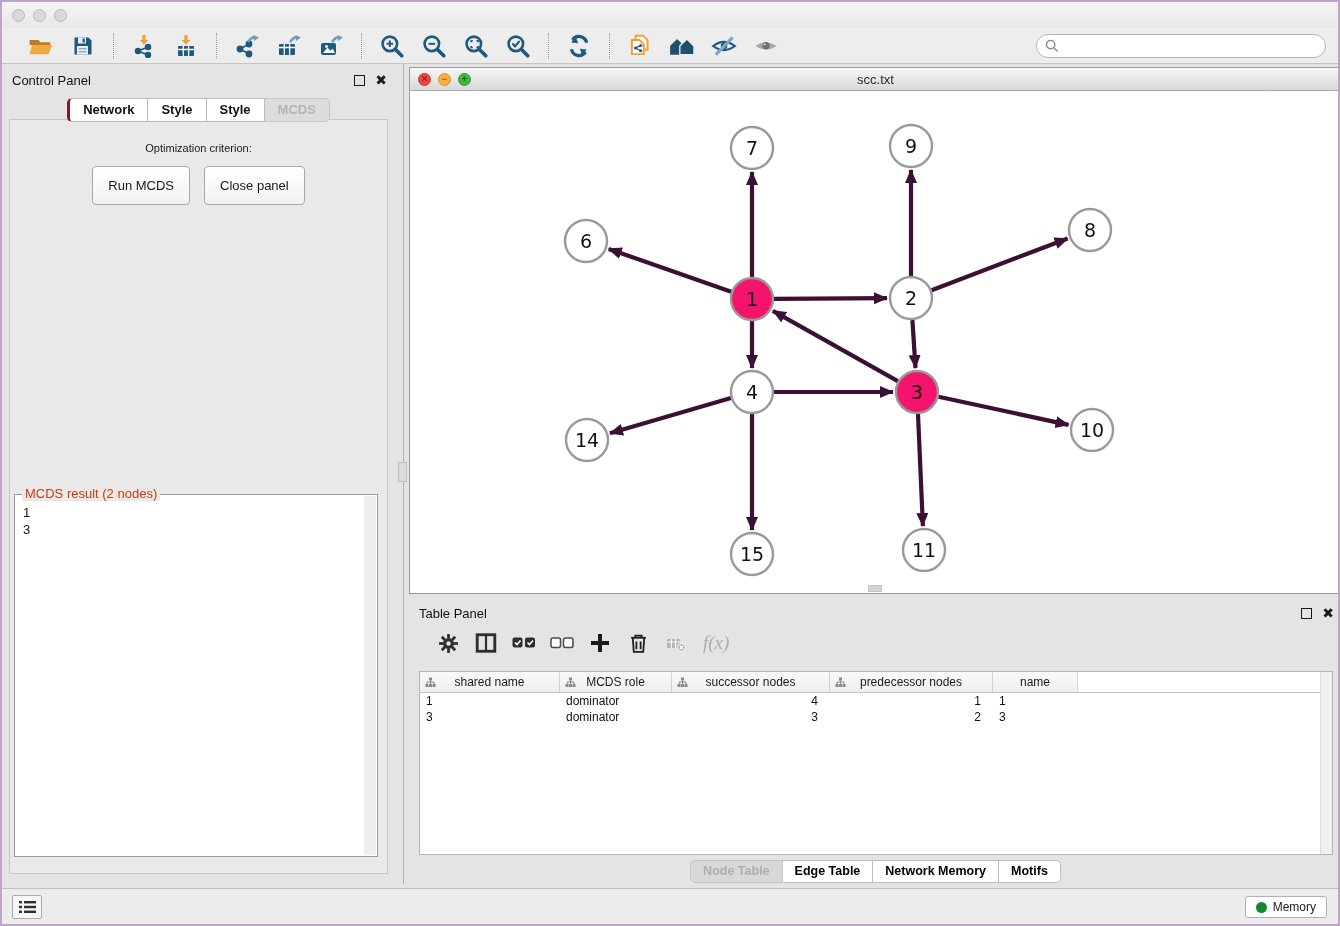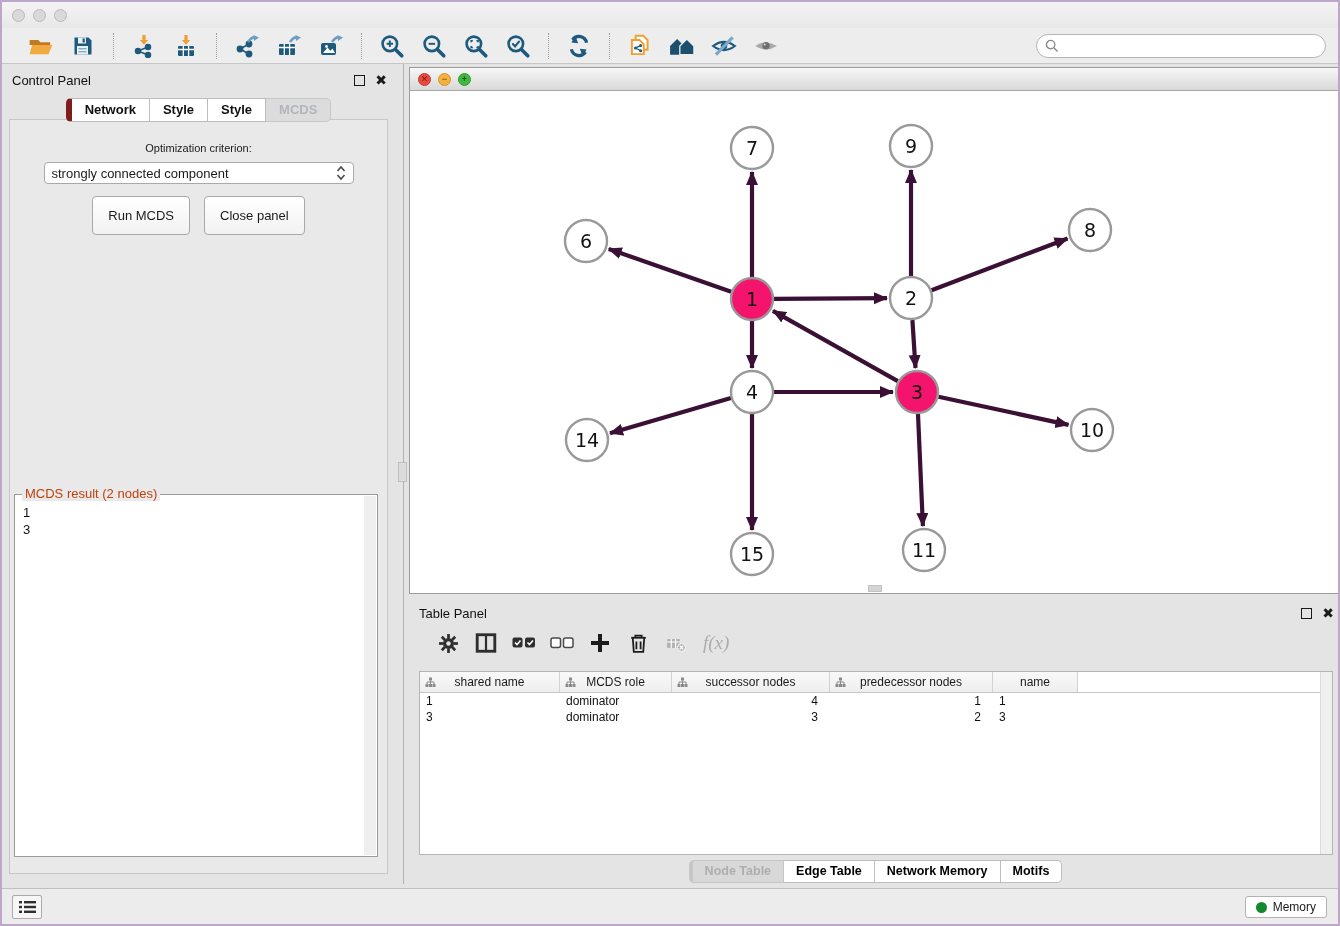--- a/index.html
+++ b/index.html
@@ -23,21 +23,21 @@
   
   #main{position:absolute;left:0;top:62px;right:0;height:828px;background:#e4e4e4;}
   
   #control-panel{position:absolute;left:0;top:0;width:393px;height:820px;}
   .panel-head{position:absolute;left:0;top:6px;right:8px;height:20px;display:flex;align-items:center;padding-left:10px;font-size:13px;color:#111;}
   .panel-head .spacer{flex:1}
   .float-ic{width:11px;height:11px;border:1.5px solid #1a1a1a;margin-right:10px;}
   .close-ic{font-size:14px;font-weight:bold;color:#1a1a1a;line-height:11px;}
   #cp-tabs{position:absolute;top:34px;left:0;right:0;display:flex;justify-content:center;z-index:2;}
   .ctab{font-size:13px;font-weight:600;padding:3px 13px 4px;background:#fff;border:1px solid #bcbcbc;border-left:none;color:#111;cursor:default;}
-  .ctab:first-child{border-left:6px solid #7f1d1d;border-radius:5px 0 0 5px;}
+  .ctab:first-child{border-left:3px solid #7f1d1d;border-radius:5px 0 0 5px;}
   .ctab:last-child{border-radius:0 5px 5px 0;}
   .ctab.active{background:#dcdcdc;color:#b2b6ba;border-color:#c6c6c6;}
   #cp-body{position:absolute;left:7px;right:7px;top:55px;bottom:10px;background:#e9e9e9;border:1px solid #c7c7c7;}
   #opt-label{margin-top:22px;text-align:center;font-size:11px;}
   #criterion-select{width:310px;height:22px;margin:8px auto 0;background:#fff;border:1px solid #a9a9a9;border-radius:4px;display:flex;align-items:center;justify-content:space-between;padding:0 7px;font-size:13px;}
   #cp-buttons{display:flex;justify-content:center;gap:14px;margin-top:12px;}
   .cp-btn{height:39px;background:linear-gradient(#ffffff,#f2f2f2);border:1px solid #a9a9a9;border-radius:4px;font-size:13px;padding:16px 15px;display:flex;align-items:center;}
   #mcds-fieldset{position:absolute;left:4px;right:9px;top:374px;bottom:16px;background:#fff;border:1px solid #9b9b9b;}
   #mcds-legend{position:absolute;top:-9px;left:7px;background:#e9e9e9;padding:0 3px;font-size:13px;color:#c2410c;}
   #mcds-text{position:absolute;left:0;top:3px;right:14px;bottom:0;margin:0;padding:6px 0 0 8px;font-family:"Liberation Sans","DejaVu Sans",sans-serif;font-size:13px;line-height:17px;white-space:pre;color:#111;}
@@ -64,21 +64,21 @@
   .fx{font-family:"Liberation Serif","DejaVu Serif",serif;font-style:italic;font-size:19px;color:#adadad;margin-left:8px;}
   #table-wrap{position:absolute;left:10px;right:9px;top:74px;height:184px;background:#fff;border:1px solid #b5b5b5;}
   #table-header{display:flex;height:21px;border-bottom:1px solid #c6c6c6;}
   .th{position:relative;display:flex;align-items:center;justify-content:center;font-size:12px;color:#1a1a1a;background:linear-gradient(#f9f9f9,#eeeeee);border-right:1px solid #d2d2d2;flex:none;}
   .tree-ic{position:absolute;left:5px;top:5px;}
   .trow{display:flex;height:16px;align-items:center;}
   .td{flex:none;font-size:12px;color:#111;padding:0 6px;overflow:hidden;}
   #table-vscroll{position:absolute;top:0;right:0;bottom:0;width:12px;background:#f0f0f0;border-left:1px solid #dcdcdc;}
   #tp-tabs{position:absolute;bottom:7px;left:0;right:0;display:flex;justify-content:center;}
   .btab{font-size:12.5px;font-weight:700;padding:3px 12px 4px;background:#fff;border:1px solid #bdbdbd;border-left:none;color:#000000;}
-  .btab:first-child{border-left:4px solid #0c4a6e;border-radius:5px 0 0 5px;}
+  .btab:first-child{border-left:1px solid #0c4a6e;border-radius:5px 0 0 5px;}
   .btab:last-child{border-radius:0 5px 5px 0;}
   .btab.active{background:#d8d8d8;color:#aeaeae;border-color:#c6c6c6;}
   
   #statusbar{position:absolute;left:0;bottom:0;right:0;height:36px;background:#ececec;border-top:1px solid #c0c0c0;}
   #console-btn{position:absolute;left:10px;top:6px;width:30px;height:24px;background:#f6f6f6;border:1px solid #ababab;border-radius:2px;display:flex;align-items:center;justify-content:center;}
   #memory-btn{position:absolute;right:11px;top:7px;height:22px;background:#fff;border:1px solid #b2b2b2;border-radius:3px;display:flex;align-items:center;padding:0 10px;font-size:12px;gap:6px;}
   #memory-dot{width:11px;height:11px;border-radius:50%;background:#14882f;}
 </style>
 </head>
 <body>
@@ -253,27 +253,20 @@
         <span class="close-ic">✖</span>
       </div>
       <div id="cp-tabs">
           <div class="ctab">Network</div>
           <div class="ctab">Style</div>
           <div class="ctab">Style</div>
           <div class="ctab active">MCDS</div>
         </div>
       <div id="cp-body">
         <div id="opt-label">Optimization criterion:</div>
-        <div id="criterion-select">
-          <span>strongly connected component</span>
-          <svg width="10" height="16" viewBox="0 0 10 16">
-              <path d="M1.5 6L5 2l3.5 4" fill="none" stroke="#4a4a4a" stroke-width="1.6"></path>
-              <path d="M1.5 10L5 14l3.5-4" fill="none" stroke="#4a4a4a" stroke-width="1.6"></path>
-            </svg>
-        </div>
         <div id="cp-buttons">
           <div class="cp-btn">Run MCDS</div>
           <div class="cp-btn">Close panel</div>
         </div>
         <div id="mcds-fieldset">
           <span id="mcds-legend">MCDS result (2 nodes)</span>
           <pre id="mcds-text">1
 3</pre>
           <div id="mcds-scroll"></div>
         </div>
@@ -283,20 +276,21 @@
     <div id="v-splitter">
       <div class="line"></div>
         <div class="grip"></div>
     </div>
 
     <div id="net-window">
       <div id="net-titlebar">
         <div class="ntl close">✕</div>
         <div class="ntl min">−</div>
         <div class="ntl zoom">+</div>
+        <div id="net-title">scc.txt</div>
       </div>
       <div id="net-canvas">
         <svg width="931" height="502" viewBox="0 0 931 502">
           <defs>
             <marker id="arrowhead" markerWidth="15" markerHeight="13" refX="13" refY="6" orient="auto" markerUnits="userSpaceOnUse">
               <path id="arrowPath" d="M0 0L14 6L0 12z" fill="#3A1135"></path>
             </marker>
           </defs>
         <line x1="342.0" y1="186.0" x2="342.0" y2="81.0" stroke="#3A1135" stroke-width="4.2" marker-end="url(#arrowhead)"></line>
             <line x1="321.2" y1="200.7" x2="198.7" y2="157.9" stroke="#3A1135" stroke-width="4.2" marker-end="url(#arrowhead)"></line>

